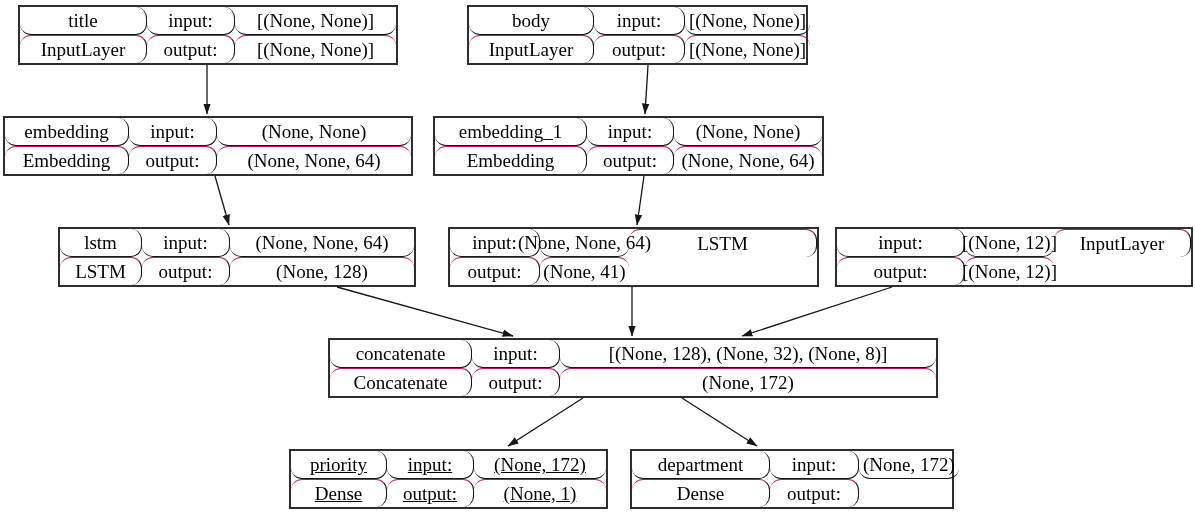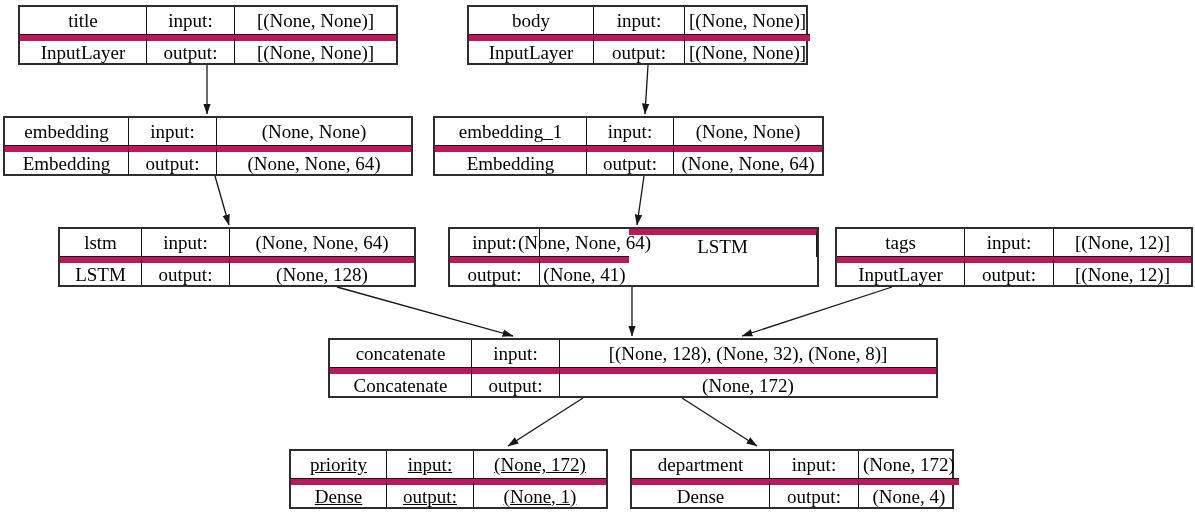--- a/index.html
+++ b/index.html
@@ -24,23 +24,24 @@
     grid-template-rows:28px 28px;
   }
   .cell{
     box-sizing:border-box;
     display:flex;align-items:center;justify-content:center;
     white-space:nowrap;
     padding:0 4px;
     border-right:1px solid #161616;
     border-bottom:1px solid #161616;
     line-height:1;
+    border-radius:11px;
   }
   .cell.last{border-right:none;}
-  .cell.r2{border-bottom:none;border-top:6px solid #be185d;}
+  .cell.r2{border-bottom:none;border-top:1px solid #be185d;}
   svg line{stroke:#161616;stroke-width:1.3;}
   svg .ah{fill:#161616;}
 </style>
 </head>
 <body>
 
 <div id="canvas">
 
   <svg id="edge-layer" width="1195" height="516" viewBox="0 0 1195 516">
     <defs>
@@ -106,21 +107,20 @@
 
   <div class="node" style="left:448px;top:227px;width:371px;--c1:90px;--c2:89px;">
     <div class="cell">input:</div>
     <div class="cell last">(None, None, 64)</div>
     <div class="cell r2">LSTM</div>
     <div class="cell r2">output:</div>
     <div class="cell r2 last">(None, 41)</div>
   </div>
 
   <div class="node" style="left:835px;top:227px;width:358px;--c1:128px;--c2:89px;">
-    <div class="cell">tags</div>
     <div class="cell">input:</div>
     <div class="cell last">[(None, 12)]</div>
     <div class="cell r2">InputLayer</div>
     <div class="cell r2">output:</div>
     <div class="cell r2 last">[(None, 12)]</div>
   </div>
 
   <div class="node" style="left:328px;top:338px;width:610px;--c1:142px;--c2:88px;">
     <div class="cell">concatenate</div>
     <div class="cell">input:</div>
@@ -138,16 +138,15 @@
     <div class="cell r2">output:</div>
     <div class="cell r2 last">(None, 1)</div>
   </div>
 
   <div class="node" style="left:630px;top:449px;width:324px;--c1:138px;--c2:89px;">
     <div class="cell">department</div>
     <div class="cell">input:</div>
     <div class="cell last">(None, 172)</div>
     <div class="cell r2">Dense</div>
     <div class="cell r2">output:</div>
-    <div class="cell r2 last">(None, 4)</div>
   </div>
 
 </div>
 
 </body></html>

